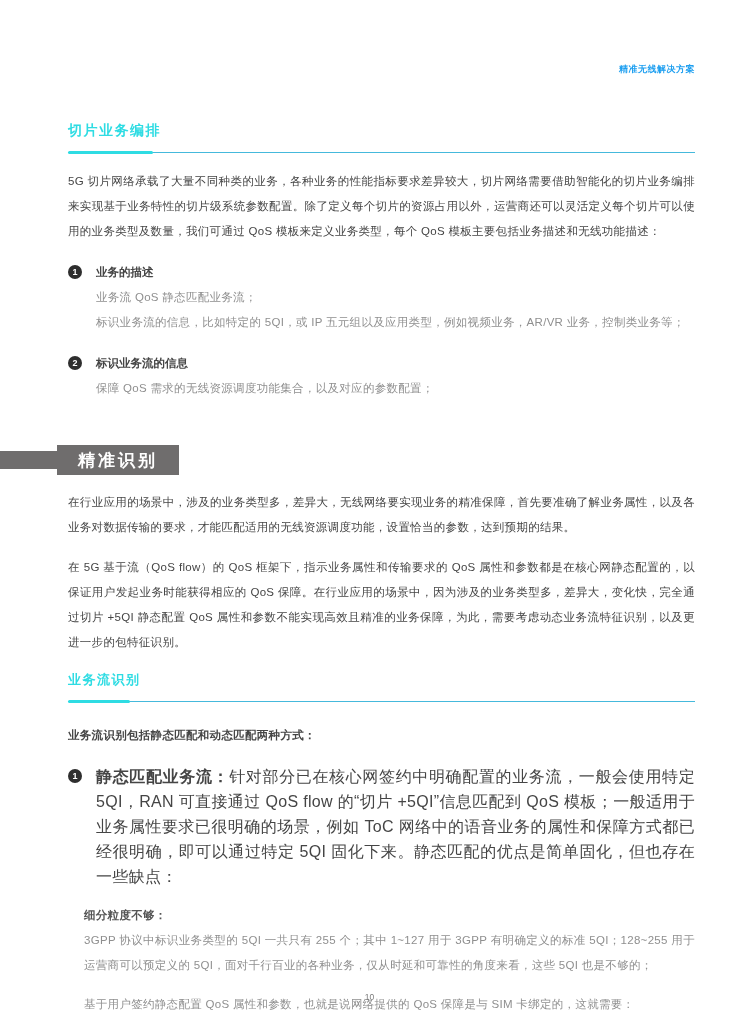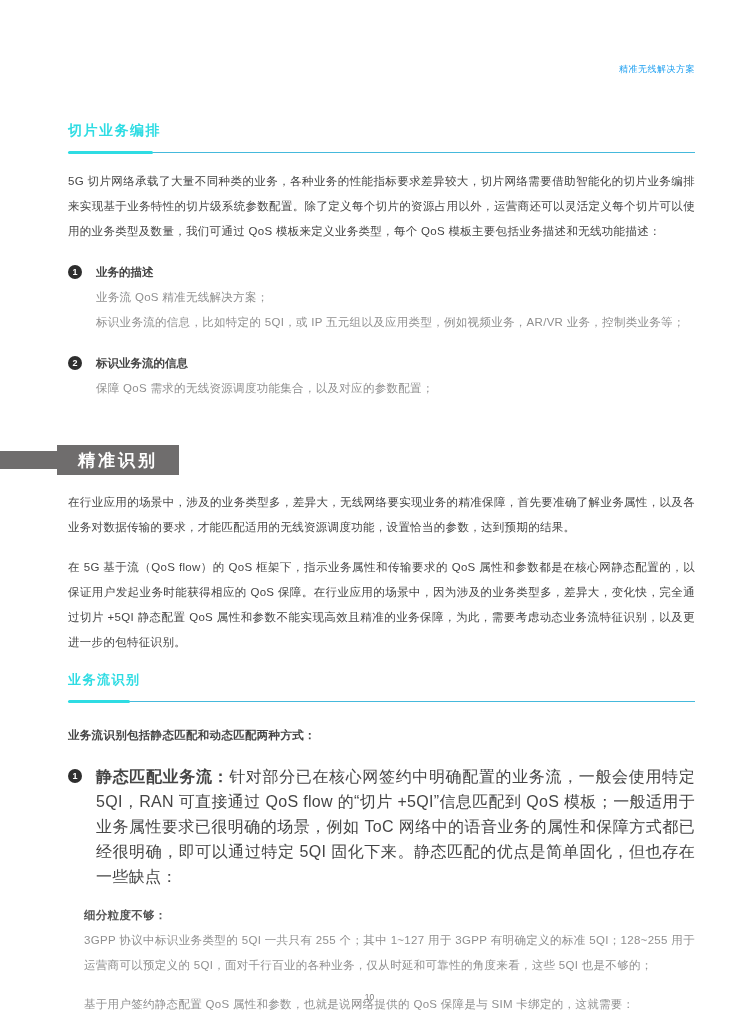--- a/index.html
+++ b/index.html
@@ -6,21 +6,21 @@
   html,body { background:#ffffff; }
   body { font-family:"Liberation Sans","DejaVu Sans",sans-serif; }
   .page {
     position:relative; width:755px; height:1024px; margin:0 auto;
     background:#ffffff; overflow:hidden;
   }
   .doc-header {
     padding:58px 60px 0 68px; text-align:right;
   }
   .doc-header .doc-label {
-    font-size:9px; font-weight:normal; color:var(--accent_blue); letter-spacing:0.5px;text-align:center;
+    font-size:9px; font-weight:bold; color:var(--accent_blue); letter-spacing:0.5px;text-align:center;
   }
   .content { padding:0 60px 0 68px; }
 
   .cyan-title {
     margin-top:46px; font-size:14px; font-weight:bold;
     color:var(--accent_cyan); letter-spacing:1.5px;
   }
   .cyan-title.small { font-size:13px; margin-top:16px; }
 
   .rule { position:relative; margin-top:11px; height:3px; }
@@ -104,21 +104,21 @@
       <span class="rule-accent"></span>
     </div>
 
     <p class="body-text">5G 切片网络承载了大量不同种类的业务，各种业务的性能指标要求差异较大，切片网络需要借助智能化的切片业务编排来实现基于业务特性的切片级系统参数配置。除了定义每个切片的资源占用以外，运营商还可以灵活定义每个切片可以使用的业务类型及数量，我们可通过 QoS 模板来定义业务类型，每个 QoS 模板主要包括业务描述和无线功能描述：</p>
 
     <div class="num-item">
       <div class="num-row">
         <span class="num-bullet">1</span>
         <span class="num-title">业务的描述</span>
       </div>
-      <p class="sub-line">业务流 QoS 精准无线解决方案；</p>
+      <p class="sub-line">业务流 QoS 静态匹配业务流；</p>
       <p class="sub-line">标识业务流的信息，比如特定的 5QI，或 IP 五元组以及应用类型，例如视频业务，AR/VR 业务，控制类业务等；</p>
     </div>
 
     <div class="num-item">
       <div class="num-row">
         <span class="num-bullet">2</span>
         <span class="num-title">标识业务流的信息</span>
       </div>
       <p class="sub-line">保障 QoS 需求的无线资源调度功能集合，以及对应的参数配置；</p>
     </div>

